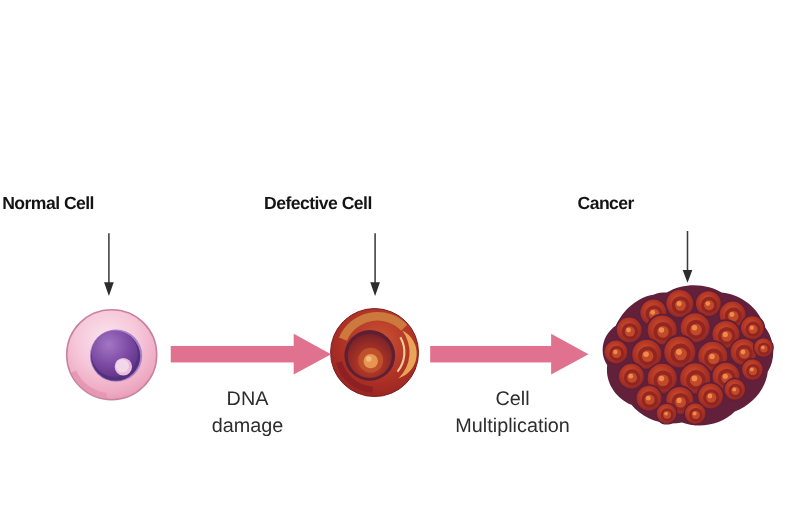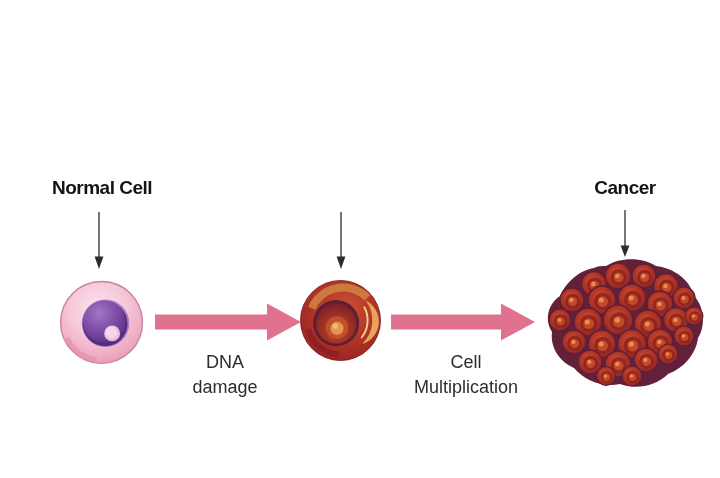--- a/index.html
+++ b/index.html
@@ -5,22 +5,22 @@
   html,body{margin:0;padding:0;background:#ffffff;}
   .canvas{
     position:relative;width:720px;height:478px;background:#ffffff;overflow:hidden;
     font-family:"Liberation Sans",sans-serif;
   }
   .title{
     position:absolute;left:0;top:79px;width:720px;text-align:center;
     font-size:30px;font-weight:700;letter-spacing:-0.2px;color:#8E1F4B;
   }
   .stage-label{
-    position:absolute;top:177px;width:200px;text-align:center;
-    font-size:19px;font-weight:700;letter-spacing:-0.5px;color:#141414;
+    position:absolute;top:177px;width:200px;text-align:left;
+    font-size:16px;font-weight:700;letter-spacing:-0.5px;color:#141414;
   }
   #lbl-normal{left:2px;}
   #lbl-defective{left:240px;}
   #lbl-cancer{left:525px;}
   .down-arrow{position:absolute;width:14px;height:60px;}
   #da-normal{left:92px;top:211px;}
   #da-defective{left:334px;top:211px;}
   #da-cancer{left:618px;top:209px;height:50px;}
   #normal-cell{position:absolute;left:58px;top:278px;width:88px;height:88px;}
   #defective-cell{position:absolute;left:297px;top:277px;width:87px;height:87px;}
@@ -36,20 +36,21 @@
   #tl-1{left:145px;}
   #tl-2{left:386px;}
 </style>
 </head>
 <body>
 
 <div class="canvas">
 
 
   <div class="stage-label" id="lbl-normal">Normal Cell</div>
+  <div class="stage-label" id="lbl-defective">Defective Cell</div>
   <div class="stage-label" id="lbl-cancer">Cancer</div>
 
   <svg class="down-arrow" id="da-normal" viewBox="0 0 14 60">
     <line x1="7" y1="1" x2="7" y2="47" stroke="#3b3b3b" stroke-width="1.4"></line>
     <polygon points="2.6,45.5 11.4,45.5 7,58" fill="#2c2c2c"></polygon>
   </svg>
   <svg class="down-arrow" id="da-defective" viewBox="0 0 14 60">
     <line x1="7" y1="1" x2="7" y2="47" stroke="#3b3b3b" stroke-width="1.4"></line>
     <polygon points="2.6,45.5 11.4,45.5 7,58" fill="#2c2c2c"></polygon>
   </svg>

